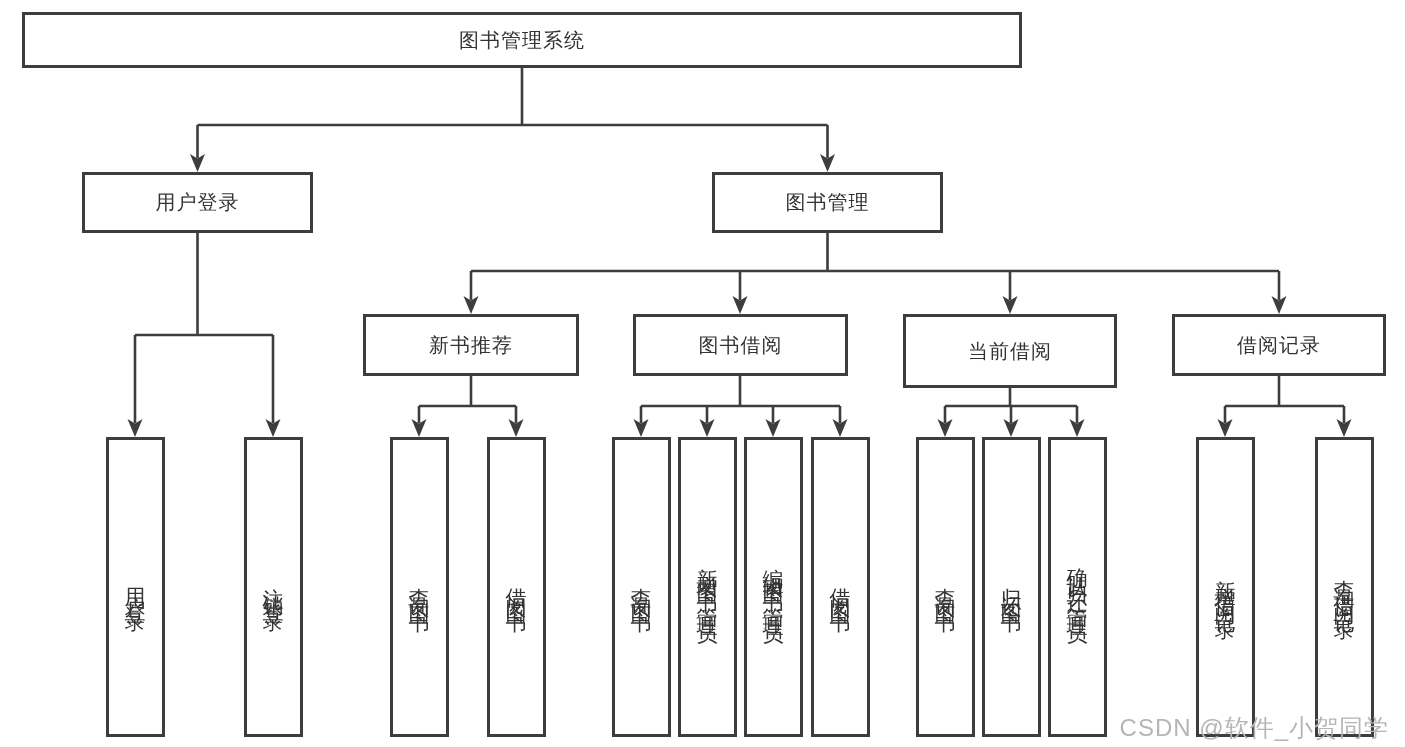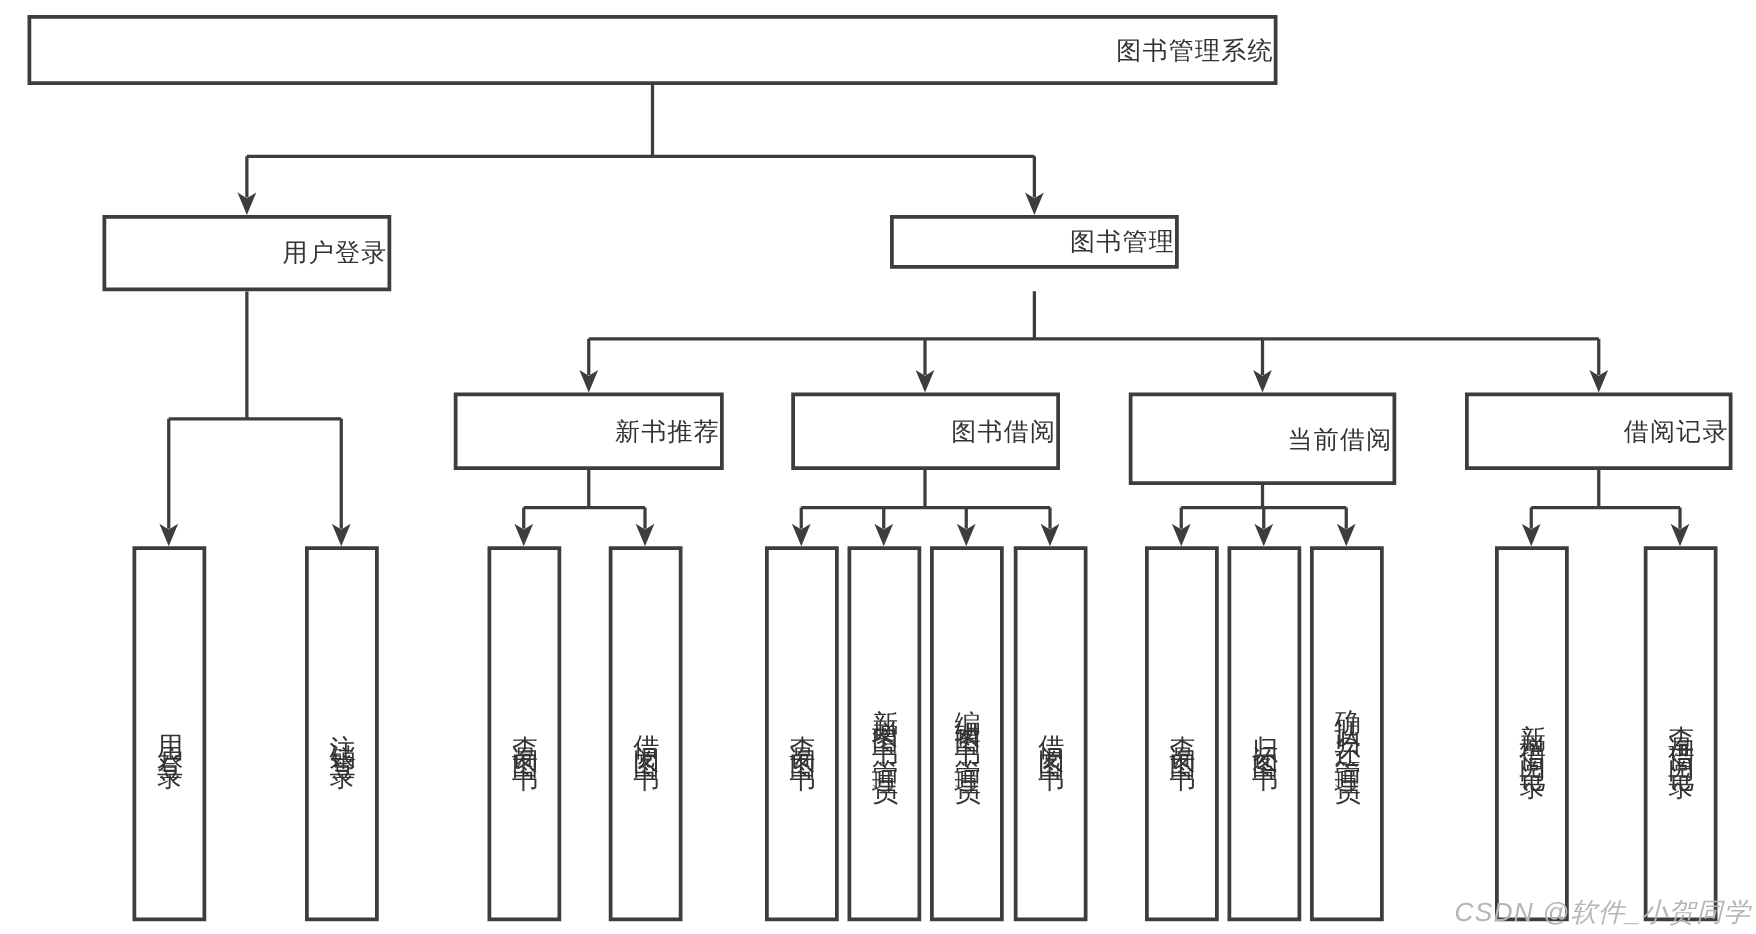--- a/index.html
+++ b/index.html
@@ -22,21 +22,21 @@
     width: 1405px;
     height: 747px;
   }
   .hbox {
     position: absolute;
     box-sizing: border-box;
     border: 3px solid var(--line, #3d3d3d);
     background: #ffffff;
     display: flex;
     align-items: center;
-    justify-content: flex-end;
+    justify-content: center;
     font-size: 20px;
     letter-spacing: 1px;
     color: var(--text, #333333);
   }
   .leaf {
     position: absolute;
     box-sizing: border-box;
     border: 3px solid var(--line, #3d3d3d);
     background: #ffffff;
     top: 437px;
@@ -50,27 +50,26 @@
     writing-mode: vertical-lr;
     text-orientation: mixed;
     font-size: 21px;
     letter-spacing: 8px;
     line-height: 1;
     color: var(--text, #333333);
     white-space: nowrap;
   }
   .watermark {
     position: absolute;
-    right: 4px;
+    right: 16px;
     bottom: 3px;
-    font-size: 21px;
+    font-size: 24px;
     letter-spacing: 1px;
     color: var(--watermark, #b5b5b5);
     pointer-events: none;
-    font-style: italic;
   }
 </style>
 </head>
 <body>
 
 <div class="stage">
 
   <svg class="connector-layer" width="1405" height="747" viewBox="0 0 1405 747" xmlns="http://www.w3.org/2000/svg">
     <path fill="none" stroke="var(--line, #3d3d3d)" stroke-width="2.6" d="M522 68 V125
              M197.5 125 H827.5
@@ -128,21 +127,21 @@
     </g>
   </svg>
 
   <div class="hbox" style="left:22px; top:12px; width:1000px; height:56px;">
     <span>图书管理系统</span>
   </div>
 
   <div class="hbox" style="left:82px; top:172px; width:231px; height:61px;">
     <span>用户登录</span>
   </div>
-  <div class="hbox" style="left:712px; top:172px; width:231px; height:43px;">
+  <div class="hbox" style="left:712px; top:172px; width:231px; height:61px;">
     <span>图书管理</span>
   </div>
 
   <div class="hbox" style="left:633px; top:314px; width:215px; height:62px;">
     <span>图书借阅</span>
   </div>
   <div class="hbox" style="left:363px; top:314px; width:216px; height:62px;">
     <span>新书推荐</span>
   </div>
   <div class="hbox" style="left:903px; top:314px; width:214px; height:74px;">

